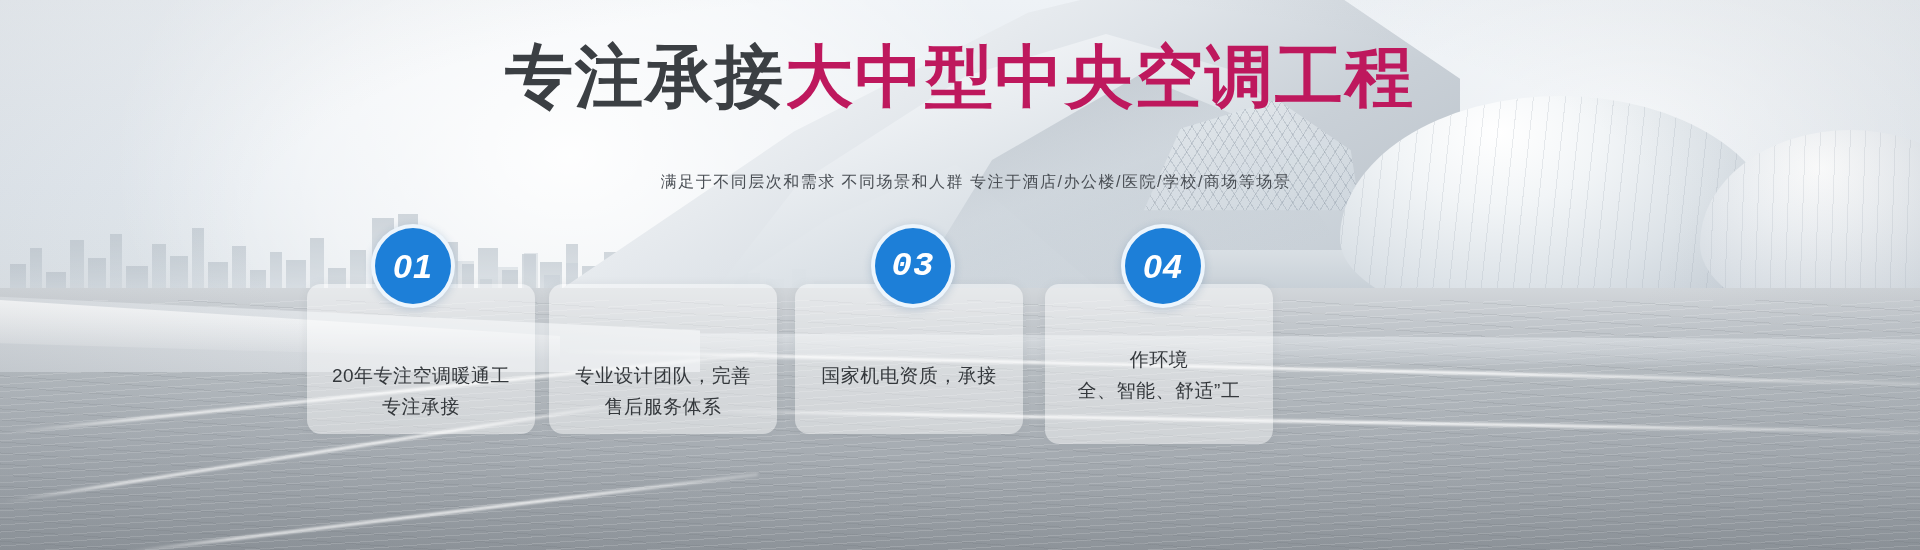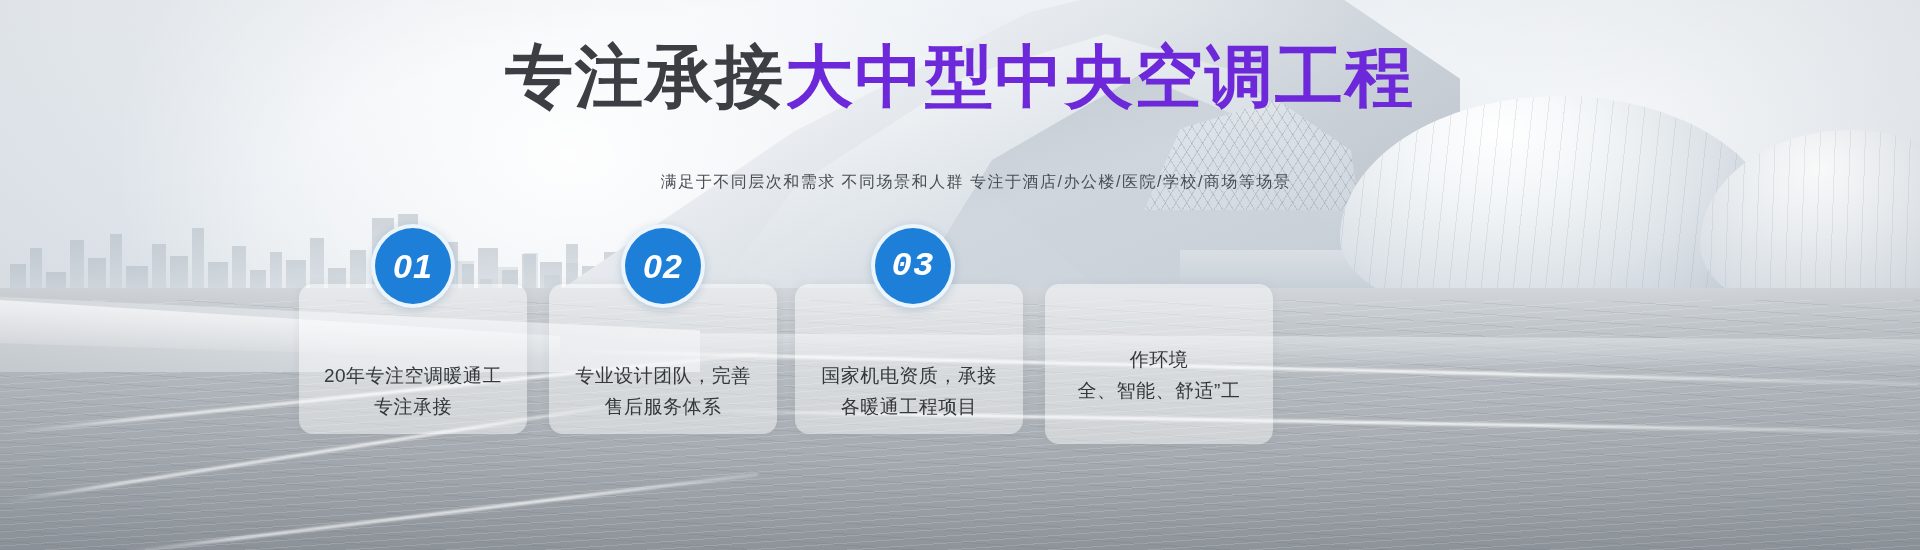--- a/index.html
+++ b/index.html
@@ -117,21 +117,21 @@
     background:radial-gradient(ellipse at 50% 42%,rgba(255,255,255,0) 52%,rgba(110,118,126,.16) 100%);
   }
 
   
   .headline{
     position:absolute;left:0;top:42px;width:1920px;text-align:center;
     font-size:68px;font-weight:bold;letter-spacing:2px;line-height:1;
     white-space:nowrap;
   }
   .headline .dark{color:#3b3f43;}
-  .headline .blue{color:#6d28d9;font-family:Liberation Mono, monospace;}
+  .headline .blue{color:#be185d;font-family:Liberation Mono, monospace;}
   .subtitle{
     position:absolute;left:0;top:172px;width:1920px;text-align:center;
     font-size:16px;color:#4a4f55;letter-spacing:1.5px;white-space:nowrap;padding-left:16px;
   }
 
   
   .cards{position:absolute;left:295px;top:224px;width:1240px;height:210px;}
   .card{
     position:absolute;top:60px;width:228px;height:150px;
     background:rgba(255,255,255,.46);
@@ -144,21 +144,21 @@
   }
   .badge{
     position:absolute;top:0;width:76px;height:76px;border-radius:50%;
     background:#1d7fd8;
     border:4px solid rgba(255,255,255,.92);
     box-shadow:0 2px 8px rgba(40,90,140,.22);
     color:#fff;font-size:34px;font-weight:bold;font-style:italic;
     display:flex;align-items:center;justify-content:center;
     letter-spacing:1px;
   }
-  .c1{left:4px;}   .b1{left:76px;}
+  .c1{left:12px;}   .b1{left:76px;}
   .c2{left:254px;} .b2{left:326px;}
   .c3{left:500px;} .b3{left:576px;font-family:Liberation Mono, monospace;}
   .c4{left:750px;} .b4{left:826px;}
   .card.tall{height:160px;}
 </style>
 </head>
 <body>
 
 <div class="banner">
 
@@ -263,31 +263,30 @@
       </div>
     </div>
     <div class="badge b1">01</div>
 
     <div class="card c2">
       <div class="card-text">
         <div>专业设计团队，完善</div>
         <div>售后服务体系</div>
       </div>
     </div>
-    <div class="badge b2">02</div>
 
     <div class="card c3">
       <div class="card-text">
         <div>国家机电资质，承接</div>
-        <div>各暖通工程项目</div>
       </div>
     </div>
     <div class="badge b3">03</div>
 
     <div class="card c4 tall">
       <div class="card-text" style="top:60px">
         <div>作环境</div>
         <div>全、智能、舒适”工</div>
       </div>
     </div>
+    <div class="badge b4">04</div>
 
   </div>
 </div>
 
 </body></html>

